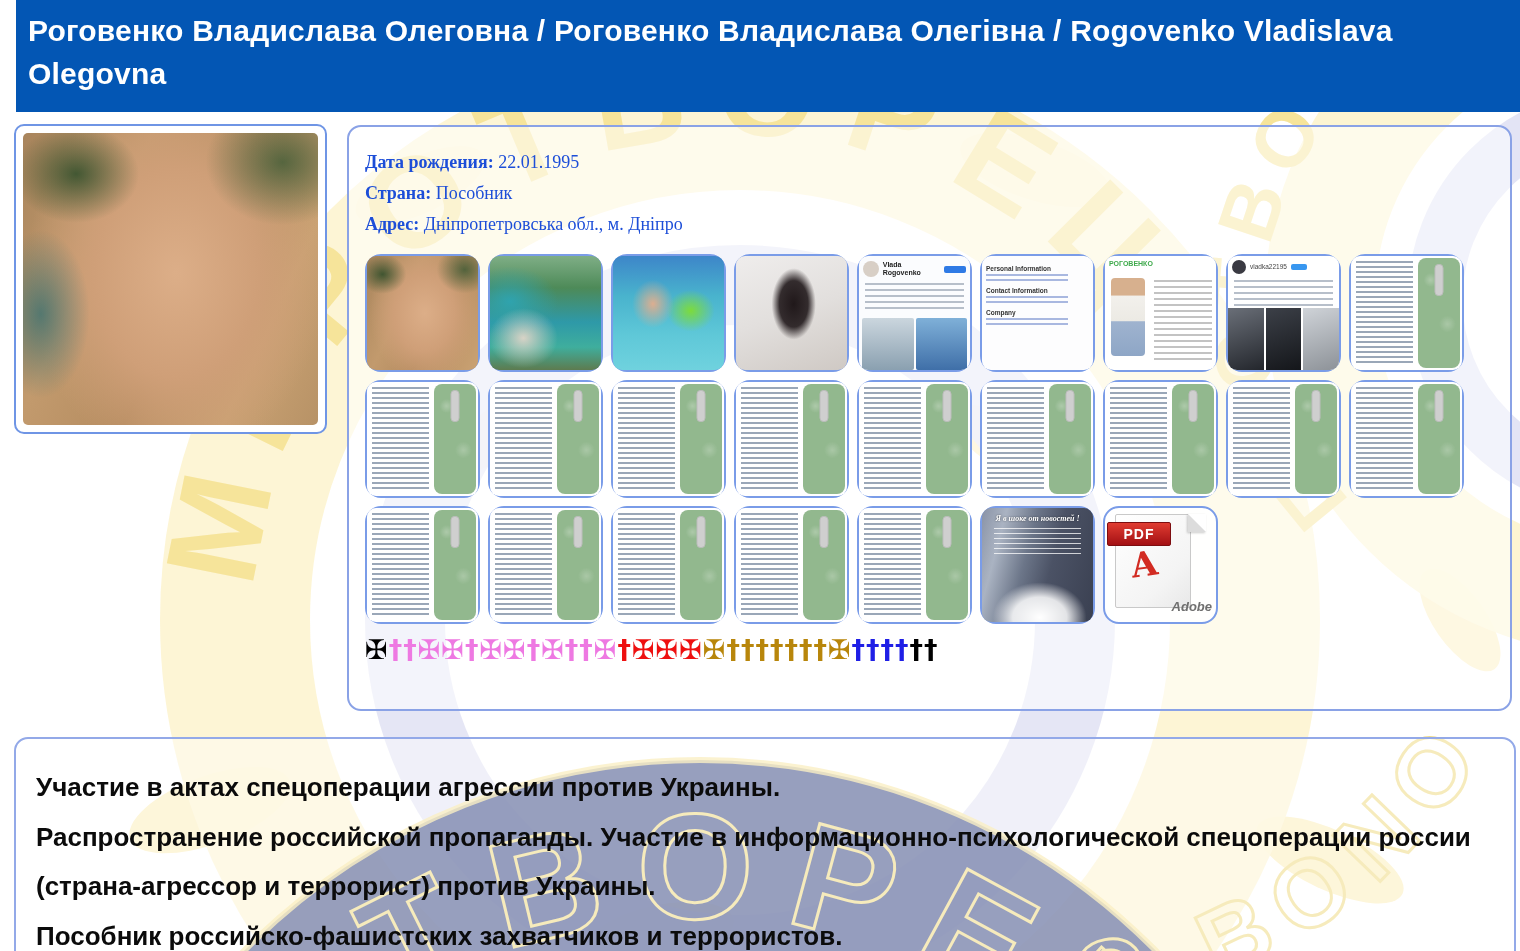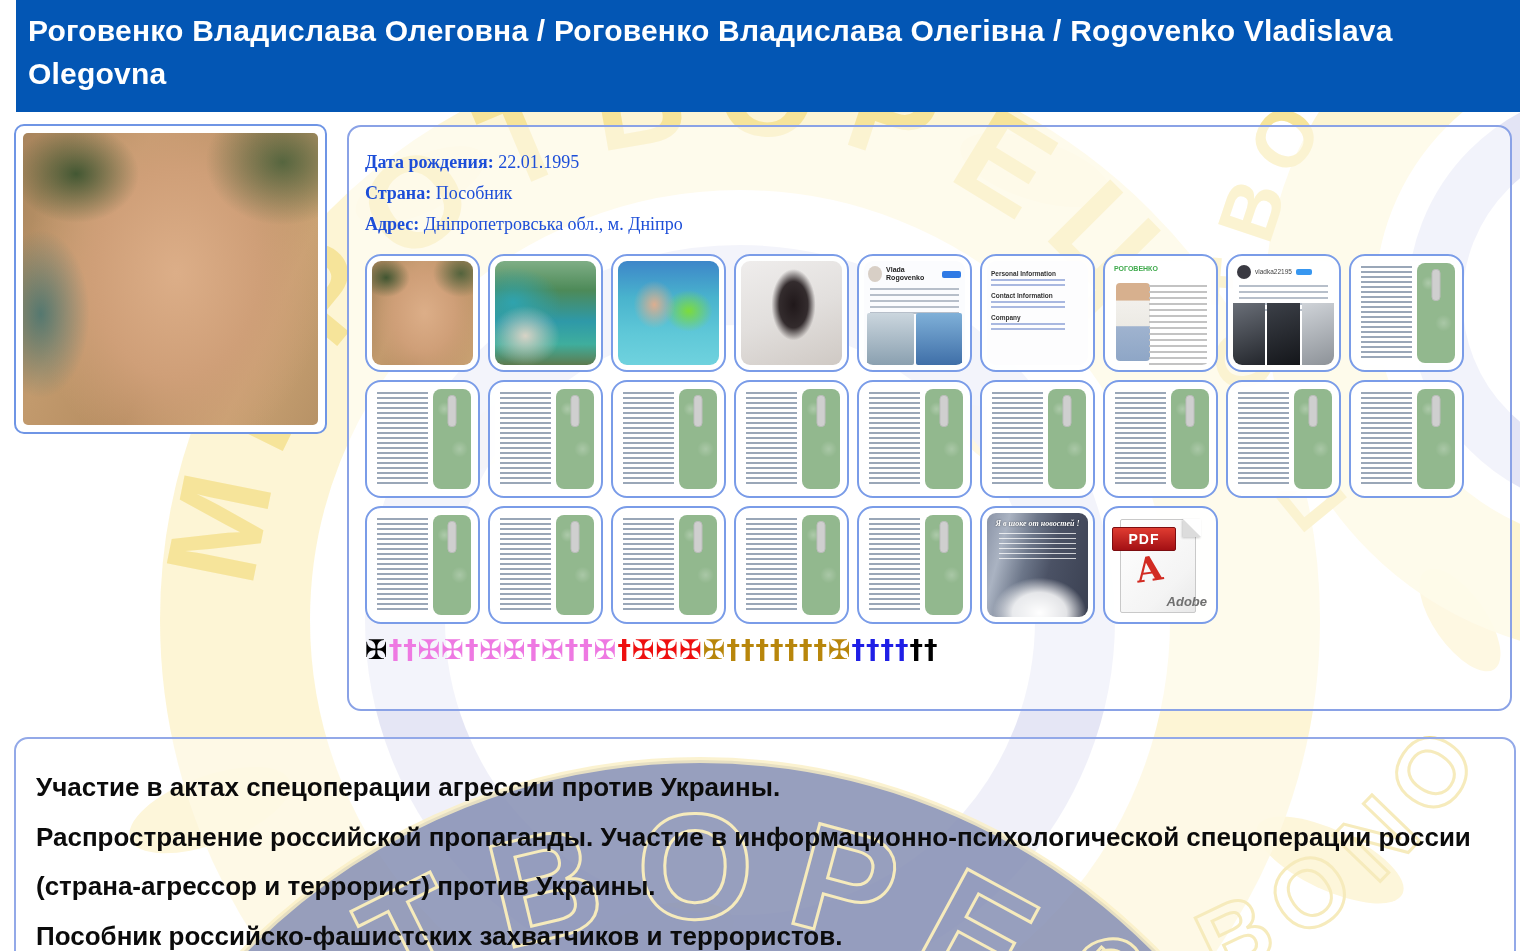--- a/index.html
+++ b/index.html
@@ -42,21 +42,21 @@
     padding:20px 14px 0 16px;
   }
   .field{font-size:18px;color:#1d4ed8;line-height:1.72;font-family:Liberation Serif, serif;}
   .field b{font-weight:bold;}
   
   .rows{margin-top:14px;}
   .trow{display:flex;gap:8px;margin-bottom:8px;}
   .tile{
     width:115px;height:118px;box-sizing:border-box;flex:0 0 auto;
     border:2px solid #7a9ce8;border-radius:16px;background:rgba(255,255,255,.92);
-    padding:5px;cursor:pointer;
+    cursor:pointer;
   }
   .tin{width:100%;height:100%;border-radius:9px;overflow:hidden;position:relative;background:#fff;}
   
   .photo-portrait .tin{background:
       radial-gradient(34px 28px at 14% 16%, rgba(58,82,46,.95), rgba(58,82,46,0) 70%),
       radial-gradient(40px 34px at 88% 12%, rgba(72,94,56,.9), rgba(72,94,56,0) 70%),
       radial-gradient(55px 70px at 52% 50%, #dcae88 0%, #cf9f78 55%, rgba(207,159,120,0) 100%),
       linear-gradient(115deg,#a8845c,#c29a6d 35%,#b58c60 60%,#caa273);}
   .photo-cliff .tin{background:
       radial-gradient(46px 40px at 30% 72%, #d8d3c6 0%, rgba(216,211,198,0) 75%),

